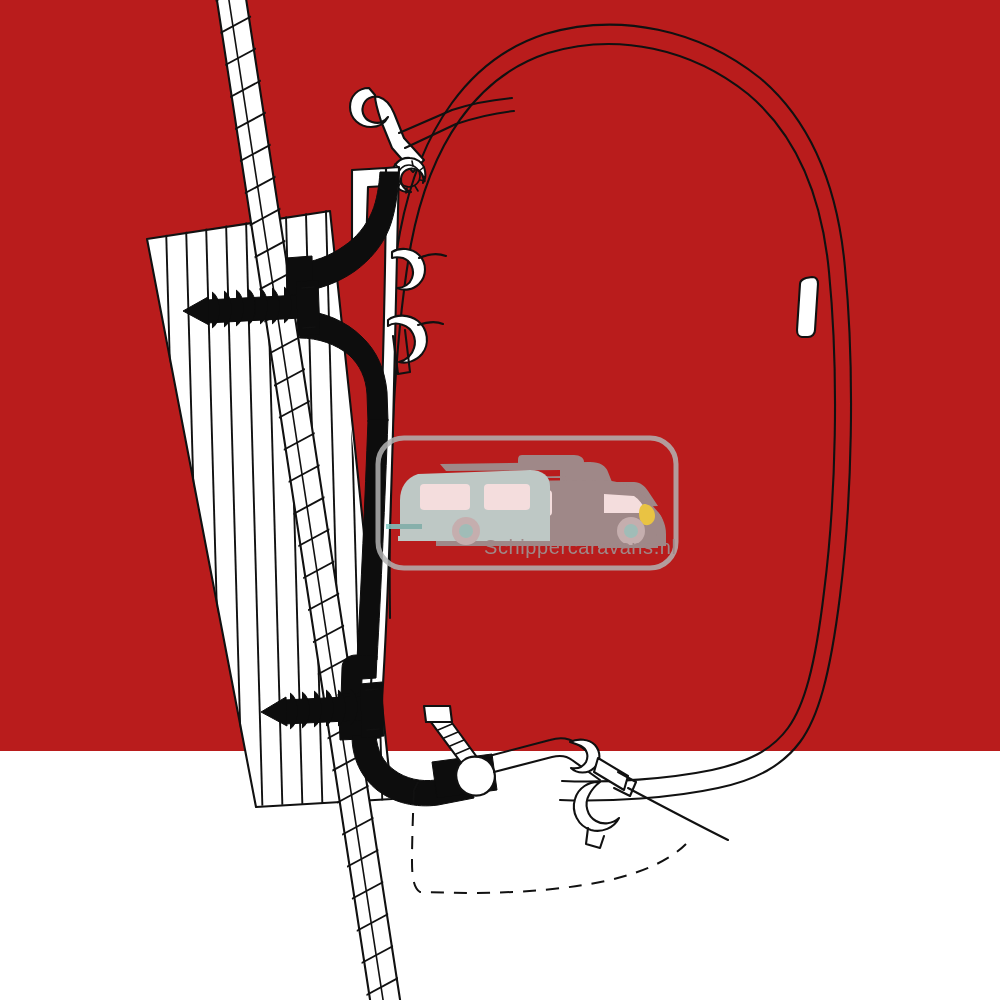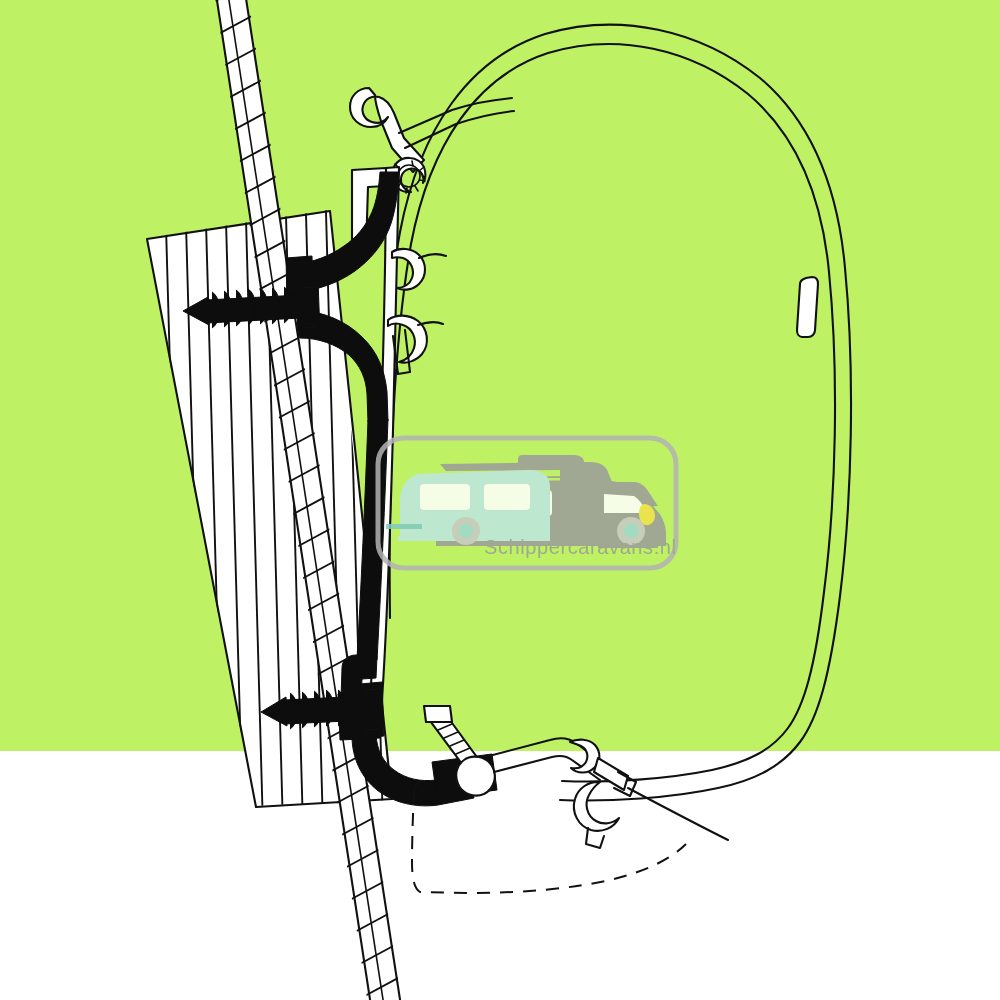--- a/index.html
+++ b/index.html
@@ -2,21 +2,21 @@
 <html><head>
 <meta charset="utf-8">
 <title>Awning Adapter Cross-Section</title>
 <style>
   html,body{margin:0;padding:0;background:#ffffff;}
   body{
     width:1000px;height:1000px;overflow:hidden;
     font-family:"Liberation Sans", sans-serif;
     position:relative;background:#ffffff;
   }
-  #stage{position:absolute;left:0;top:0;width:1000px;height:751px;background:#bef264;}
+  #stage{position:absolute;left:0;top:0;width:1000px;height:751px;background:#b91c1c;}
   svg.layer{position:absolute;left:0;top:0;width:1000px;height:1000px;display:block;}
   #drawing{z-index:1;}
   #watermark{z-index:2;}
   .stroke-thin{fill:none;stroke:#111111;stroke-width:2.1;stroke-linecap:round;stroke-linejoin:round;}
   .stroke-hair{fill:none;stroke:#111111;stroke-width:1.6;stroke-linecap:round;stroke-linejoin:round;}
   .stroke-dash{fill:none;stroke:#111111;stroke-width:2.0;stroke-linecap:butt;stroke-linejoin:round;stroke-dasharray:13 10;}
   .solid-black{fill:#0d0d0d;stroke:#0d0d0d;stroke-width:1;stroke-linejoin:round;}
   .white-fill{fill:#ffffff;stroke:#111111;stroke-width:2.1;stroke-linejoin:round;stroke-linecap:round;}
   .hatch-line{stroke:#111111;stroke-width:1.9;fill:none;stroke-linecap:butt;}
   .wm-text{font-family:"Liberation Sans", sans-serif;font-size:20px;letter-spacing:0.6px;}

